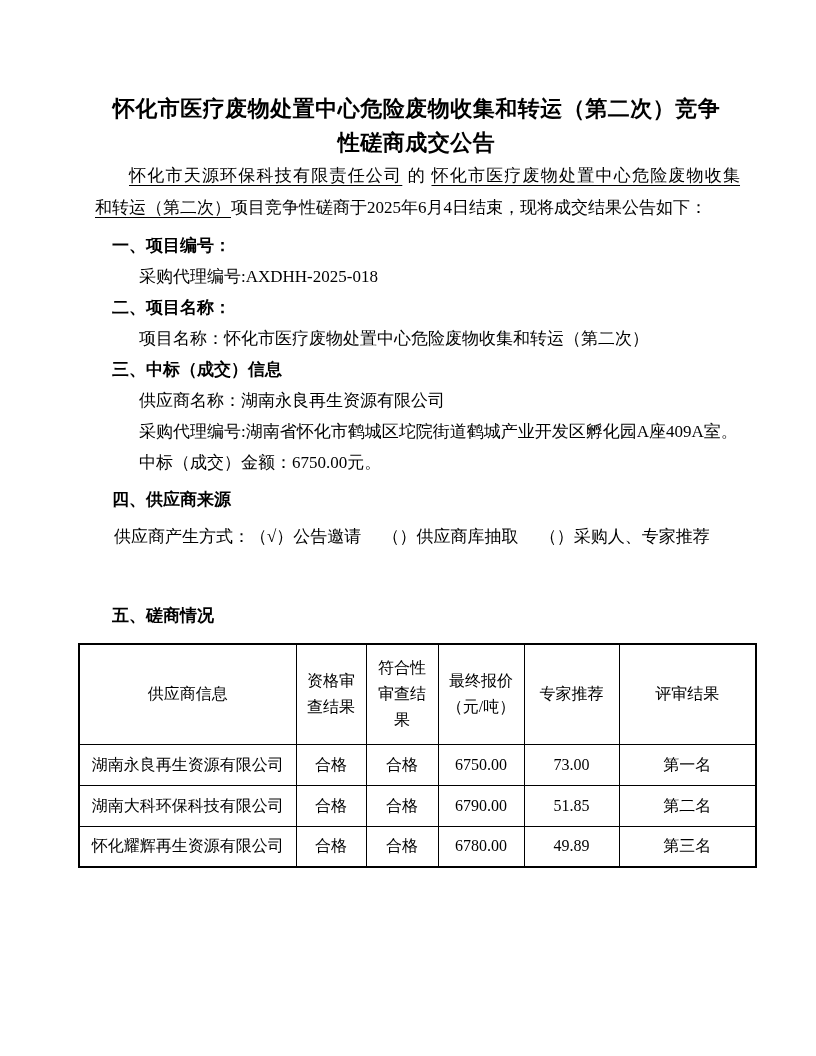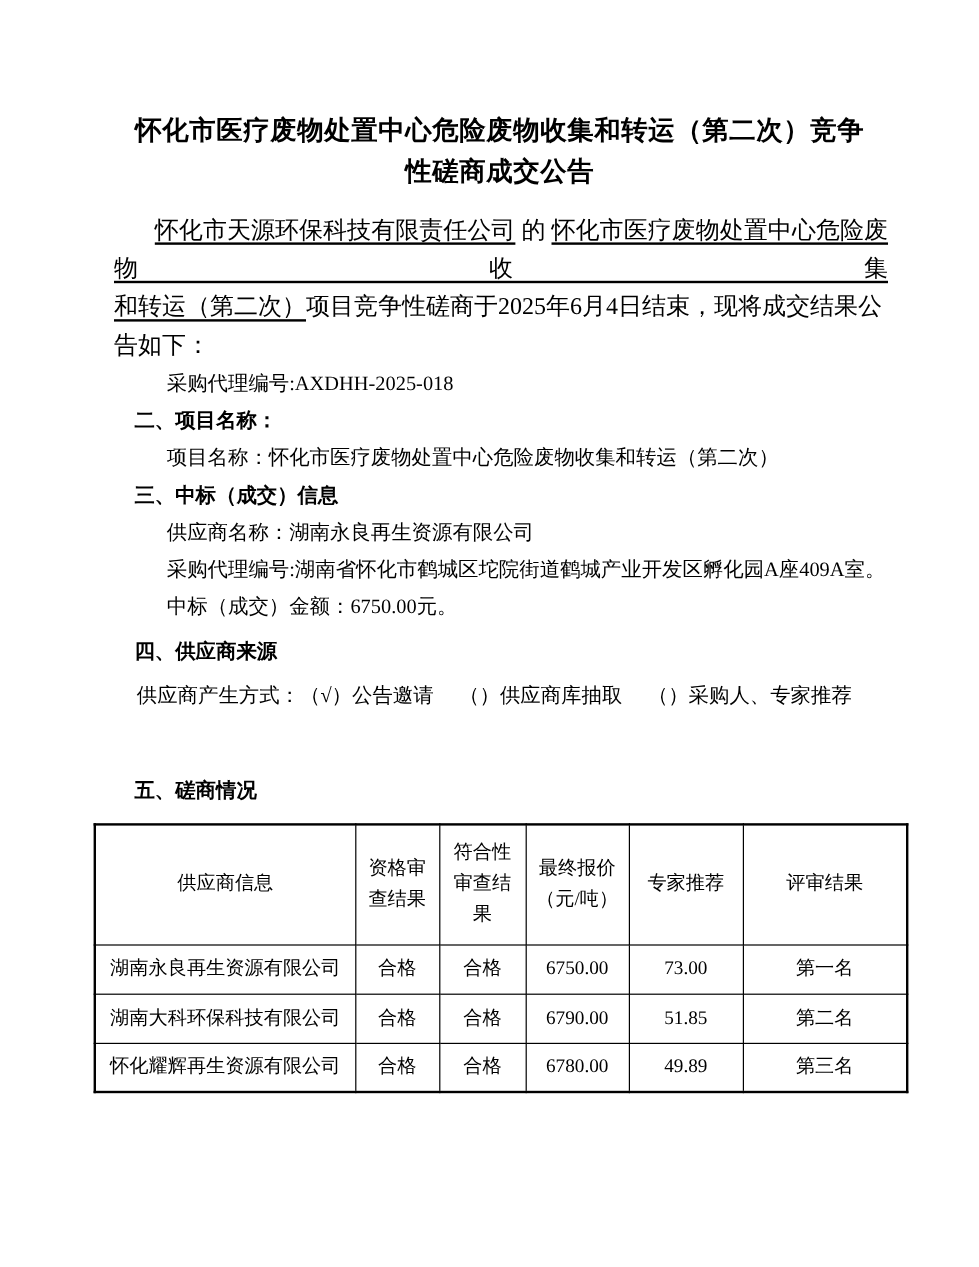--- a/index.html
+++ b/index.html
@@ -17,21 +17,21 @@
   .title {
     margin: 0;
     font-family: "Liberation Sans", "DejaVu Sans", sans-serif;
     font-weight: bold;
     font-size: 22px;
     line-height: 34px;
     text-align: center;
     letter-spacing: 0.5px;
   }
   .title-line { display: block; }
-  .intro { margin-top: 16px; font-size: 20px; line-height: 32px; }
+  .intro { font-size: 17px; line-height: 32px; }
   .intro-line1 {
     margin: 0 0 0 17px;
     width: 645px;
     text-indent: 34px;
     text-align: justify;
     text-align-last: justify;
   }
   .intro-line2 { margin: 0 0 0 17px; width: 645px; }
   .intro u, .intro-line2 u { text-decoration: underline; text-underline-offset: 4px; }
   .sections { font-size: 17px; line-height: 31px; }
@@ -75,20 +75,21 @@
       <span class="title-line">怀化市医疗废物处置中心危险废物收集和转运（第二次）竞争</span>
       <span class="title-line">性磋商成交公告</span>
     </h1>
 
   <div class="intro">
     <p class="intro-line1"><u>怀化市天源环保科技有限责任公司</u><span> 的 </span><u>怀化市医疗废物处置中心危险废物收集</u></p>
     <p class="intro-line2"><u>和转运（第二次）</u><span>项目竞争性磋商于2025年6月4日结束，现将成交结果公告如下：</span></p>
   </div>
 
   <div class="sections">
+    <div class="sec-heading s1">一、项目编号：</div>
     <div class="sec-line">采购代理编号:AXDHH-2025-018</div>
 
     <div class="sec-heading">二、项目名称：</div>
     <div class="sec-line">项目名称：怀化市医疗废物处置中心危险废物收集和转运（第二次）</div>
 
     <div class="sec-heading">三、中标（成交）信息</div>
     <div class="sec-line">供应商名称：湖南永良再生资源有限公司</div>
     <div class="sec-line">采购代理编号:湖南省怀化市鹤城区坨院街道鹤城产业开发区孵化园A座409A室。</div>
     <div class="sec-line">中标（成交）金额：6750.00元。</div>
 

